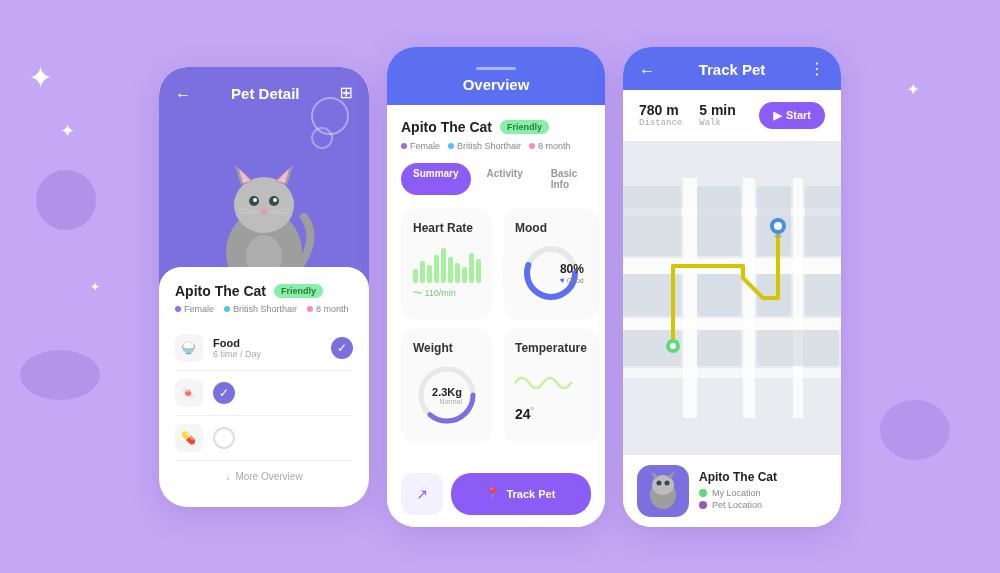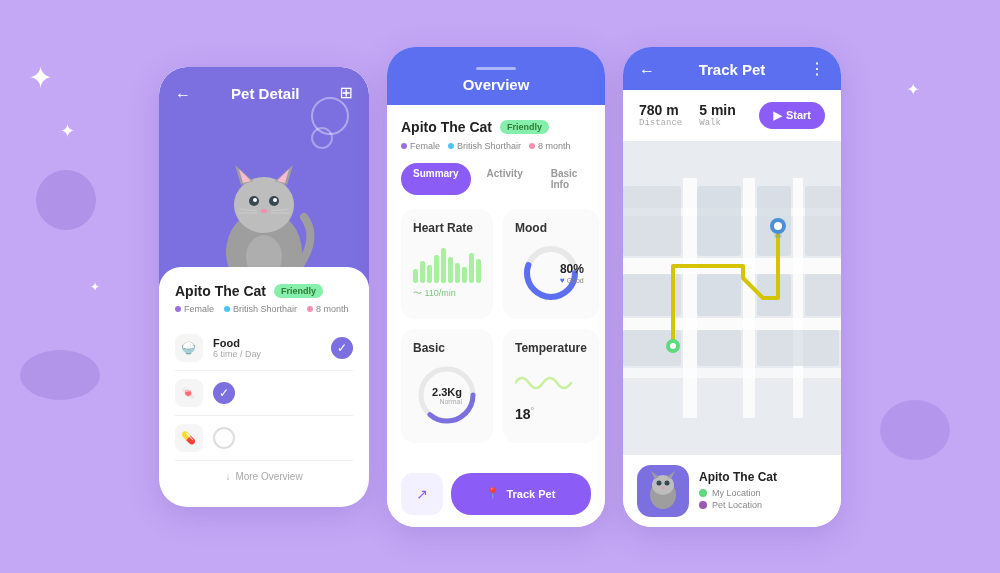--- a/index.html
+++ b/index.html
@@ -574,42 +574,42 @@
               <div class="mood-pct">80%</div>
               <div class="mood-lbl" style="display:flex;align-items:center;gap:2px;">
                 <span style="color:#5b6ff0;font-size:8px;">♥</span>
                 <span>Good</span>
               </div>
             </div>
           </div>
         </div>
 
         <div class="stat-card">
-          <div class="stat-label">Basic</div>
+          <div class="stat-label">Weight</div>
           <div class="weight-arc">
             <svg viewBox="0 0 64 64">
               <circle cx="32" cy="32" r="26" fill="none" stroke="#e8e8e8" stroke-width="5"></circle>
               <circle cx="32" cy="32" r="26" fill="none" stroke="#7c6fe0" stroke-width="5" stroke-dasharray="100 163.4" stroke-dashoffset="40.8" stroke-linecap="round"></circle>
             </svg>
             <div class="weight-center">
               <div class="weight-val">2.3Kg</div>
               <div class="weight-sub">Normal</div>
             </div>
           </div>
         </div>
 
         <div class="stat-card">
           <div class="stat-label">Temperature</div>
           <div class="temp-wave">
             <svg width="60" height="30" viewBox="0 0 60 30">
               <path d="M0,15 Q7,5 14,15 Q21,25 28,15 Q35,5 42,15 Q49,25 56,15" fill="none" stroke="#c8f0a0" stroke-width="2.5" stroke-linecap="round"></path>
             </svg>
           </div>
           <div style="font-size:14px;font-weight:800;color:#222;margin-top:2px;">
-            <span>18</span><span style="font-size:9px;vertical-align:super;color:#aaa;">°</span>
+            <span>24</span><span style="font-size:9px;vertical-align:super;color:#aaa;">°</span>
           </div>
         </div>
       </div>
     </div>
     <div class="bottom-actions">
       <button class="btn-chart">
         <span>↗</span>
       </button>
       <button class="btn-track">
         <span>📍</span>

